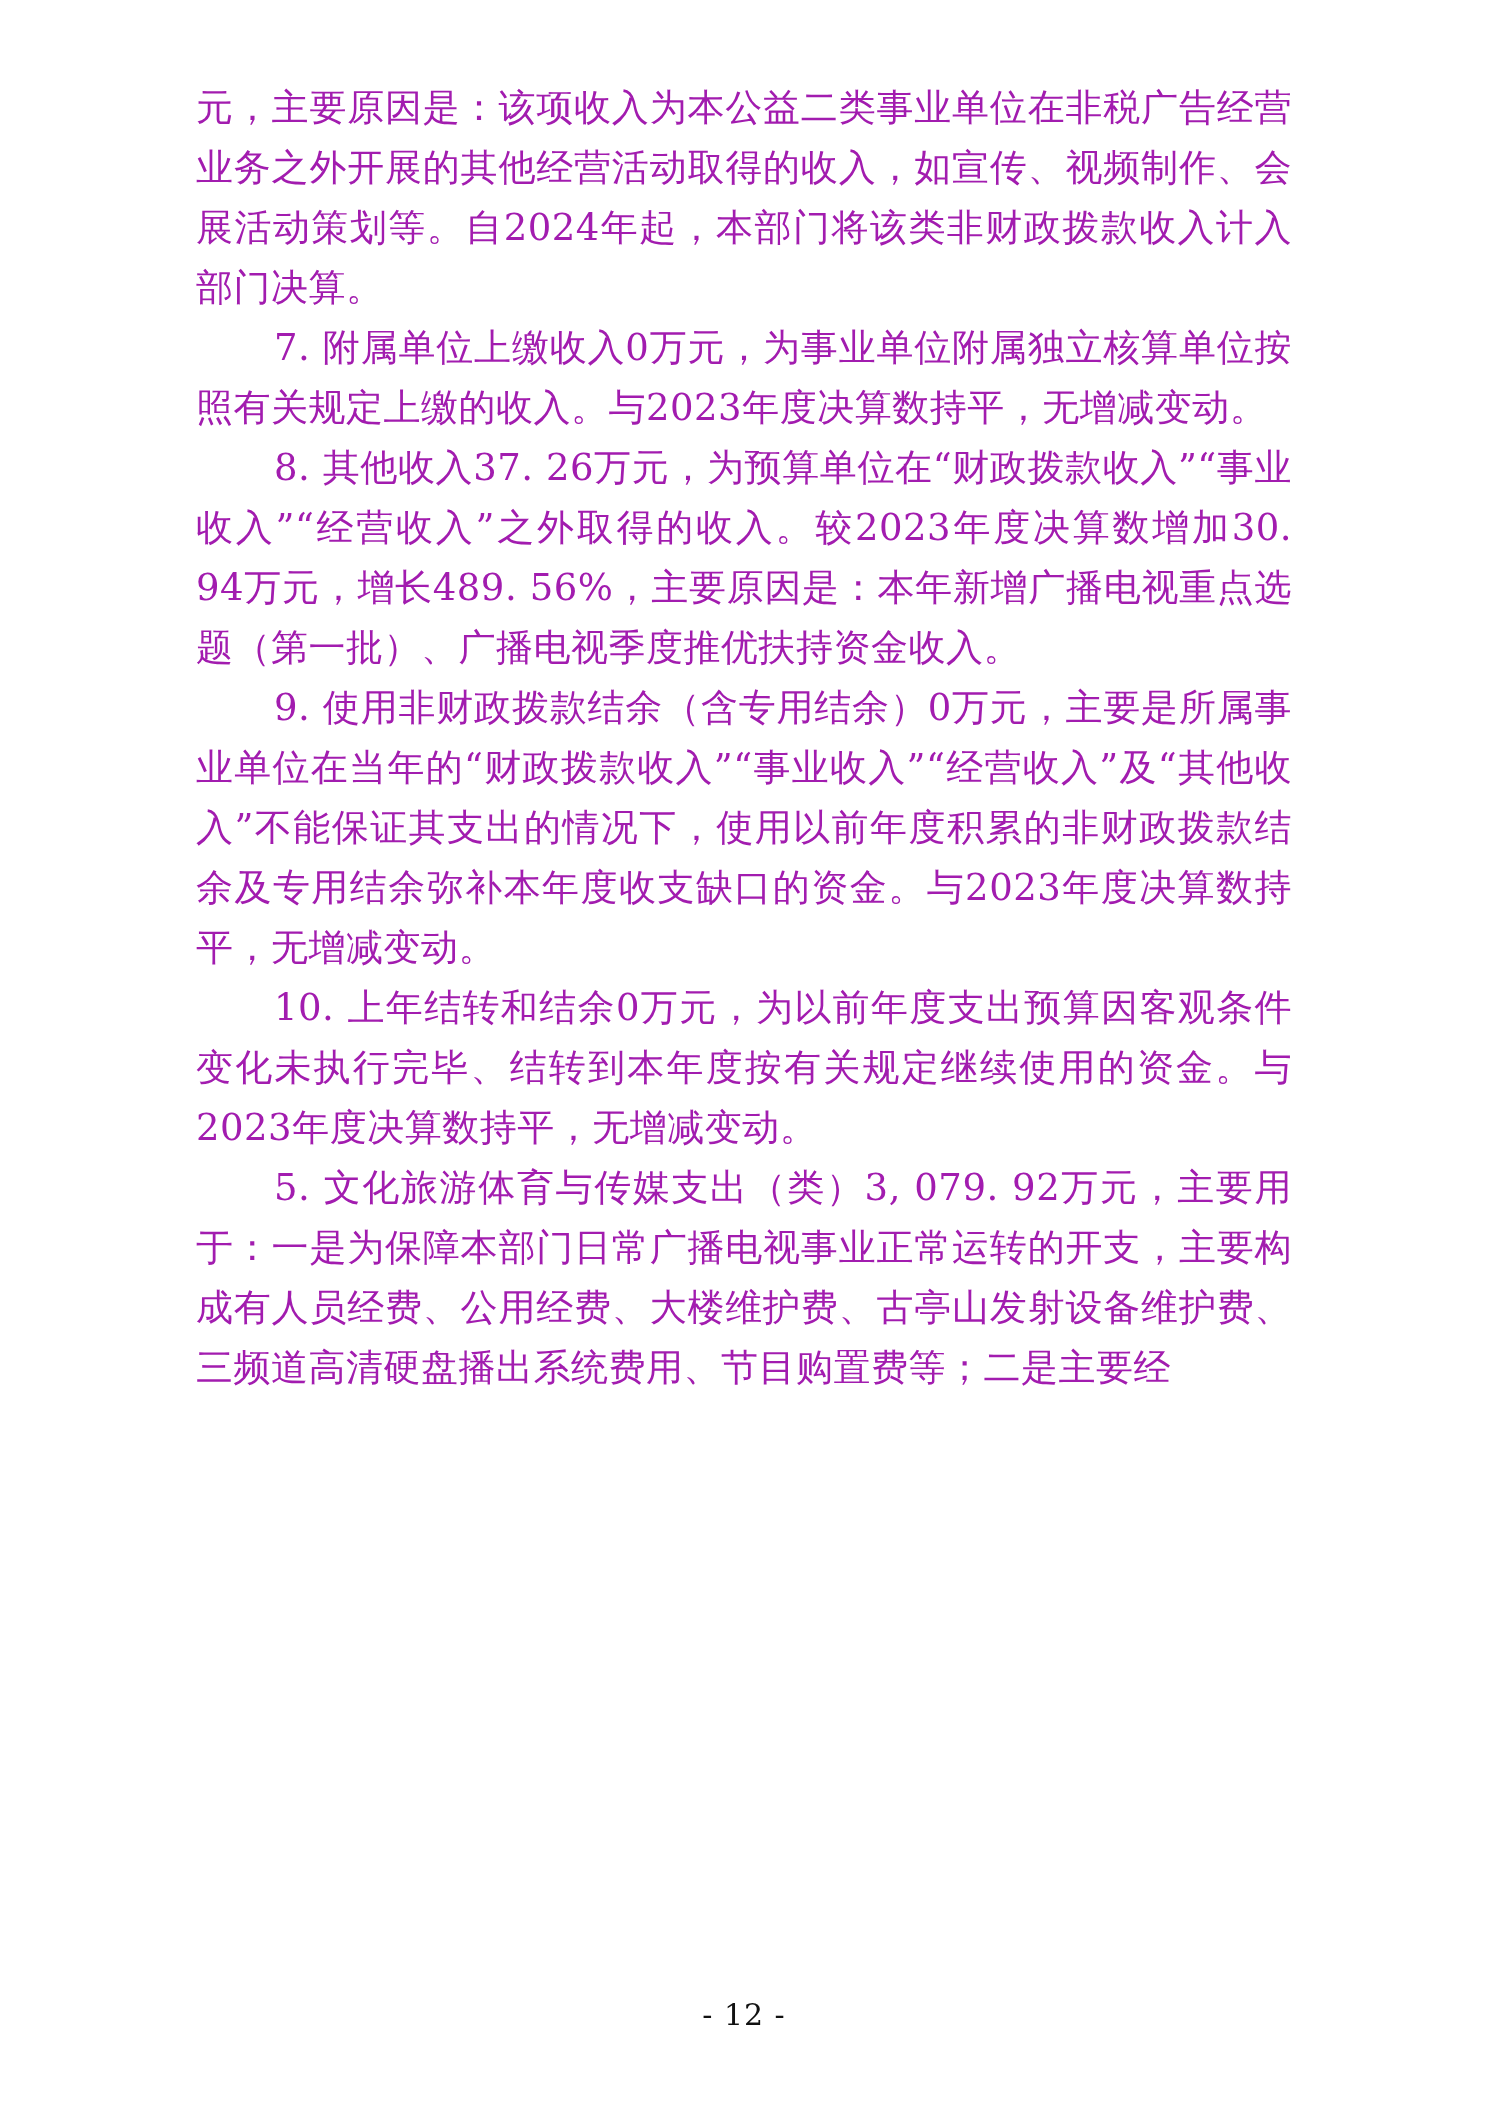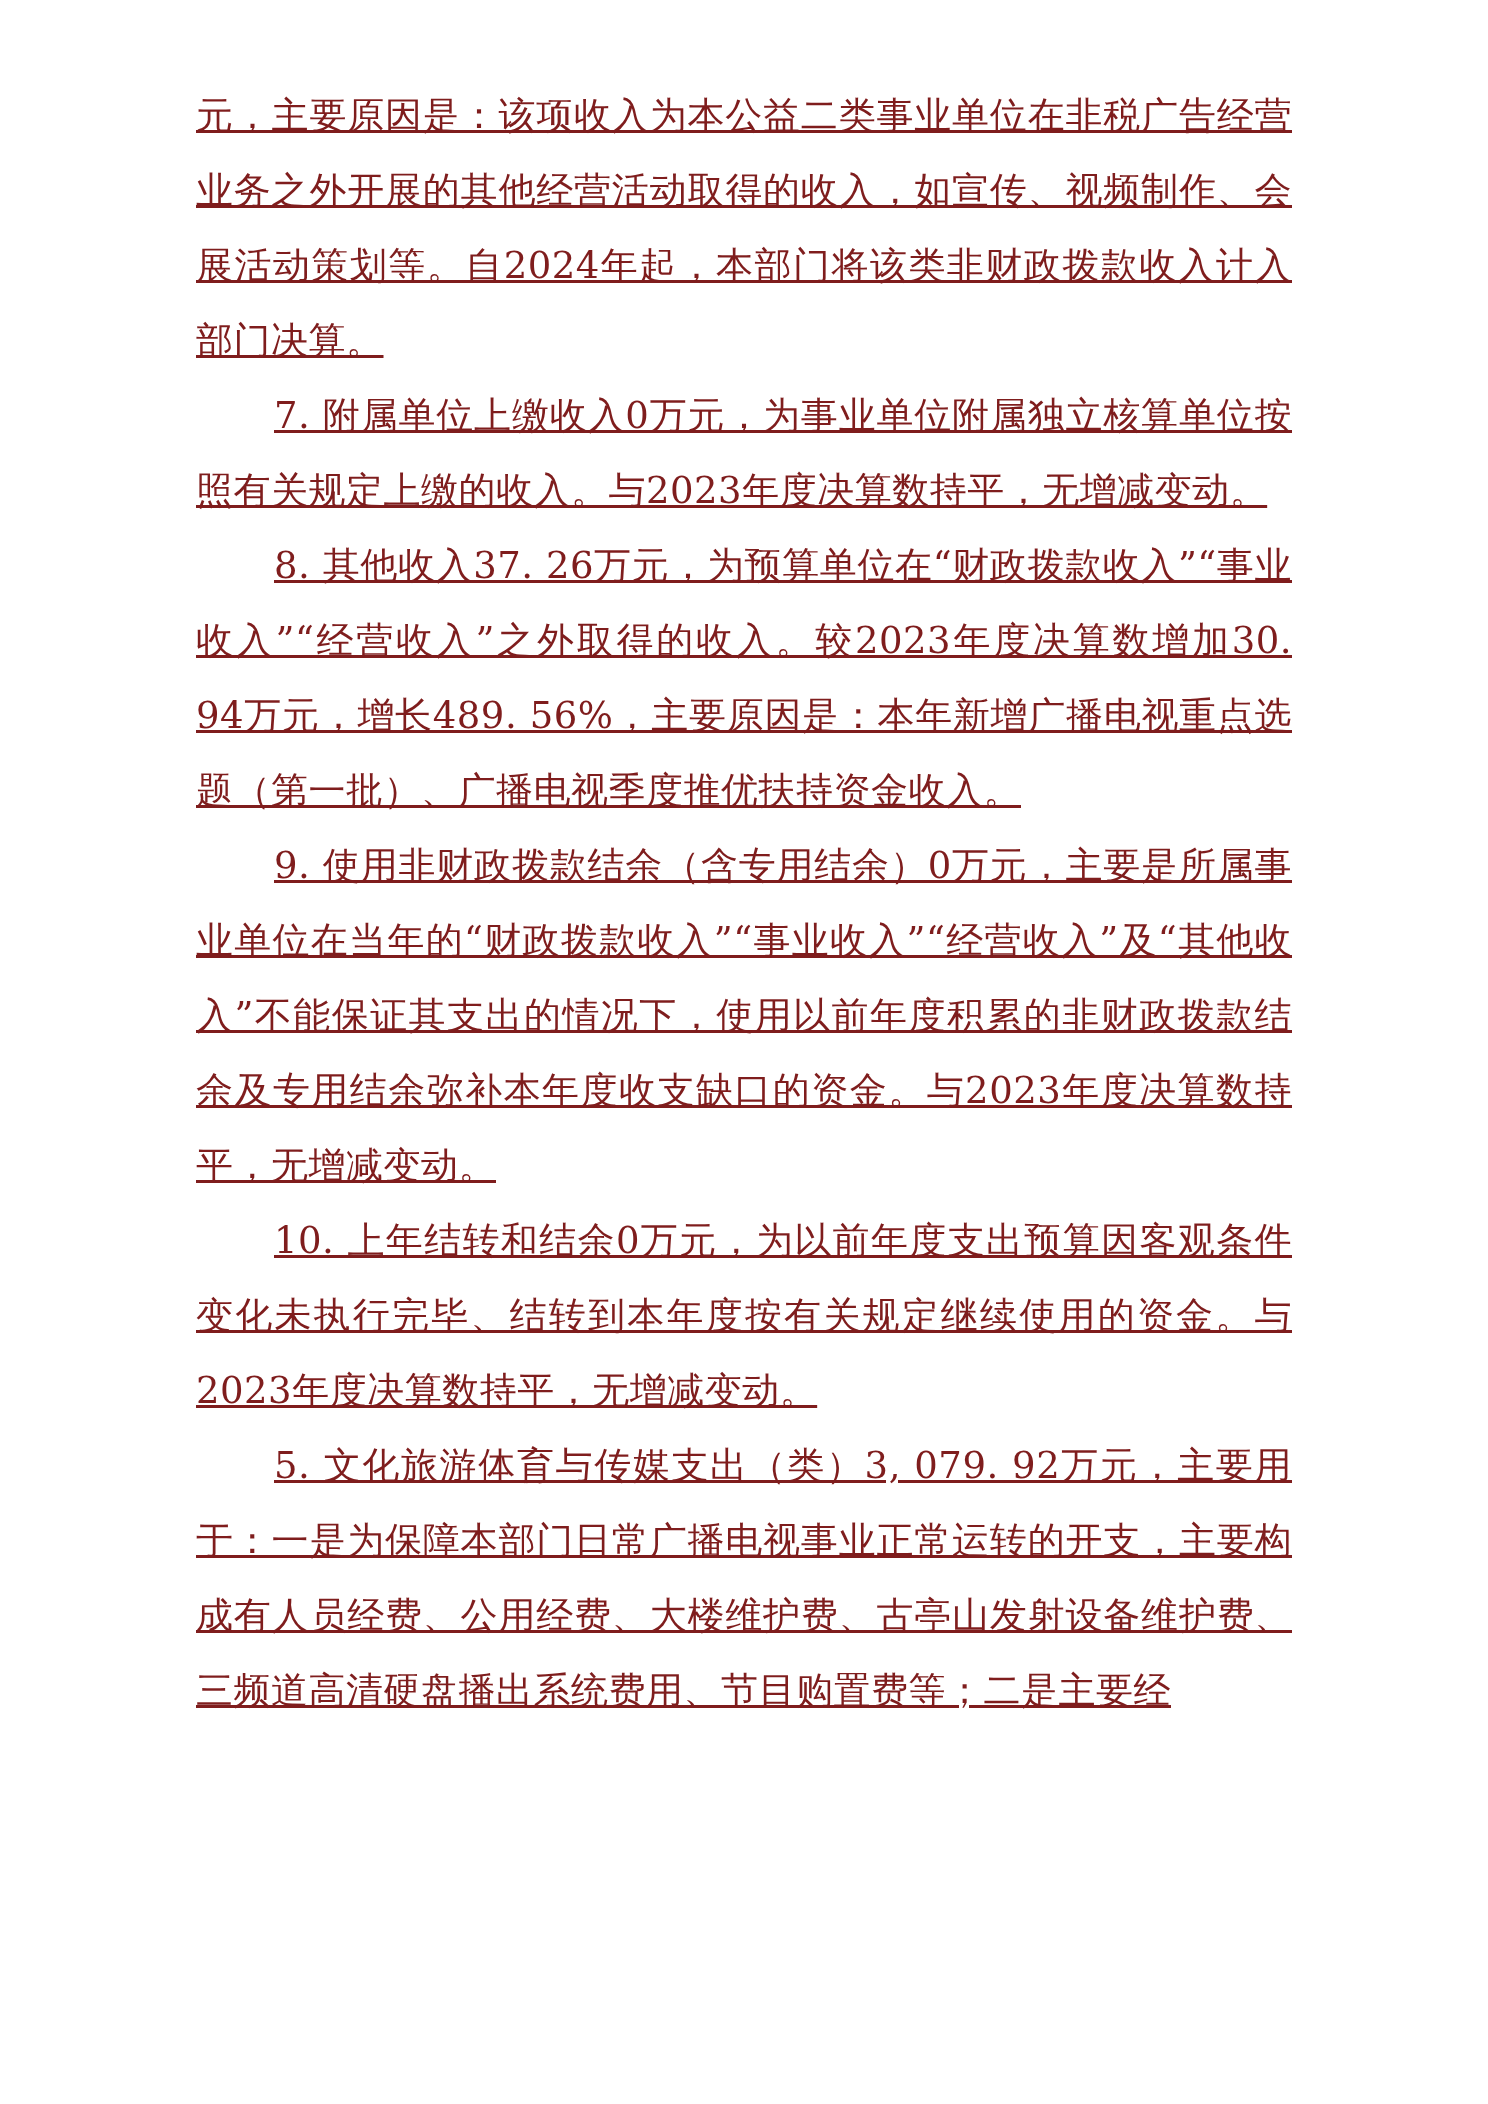--- a/index.html
+++ b/index.html
@@ -18,27 +18,26 @@
   }
   .body-area {
     position: absolute;
     left: 196px;
     top: 78px;
     width: 1096px;
   }
   p.para {
     margin: 0 0 0 0;
     font-size: 37px;
-    line-height: 75px;
-    color: #7f1d1d;
+    line-height: 60px;
+    color: #a21caf;
     text-align: justify;
     text-justify: inter-character;
     letter-spacing: 0.5px;
     font-weight: 500;
-    text-decoration: underline;
   }
   p.indent2 {
     text-indent: 78px;
   }
   .footer {
     position: absolute;
     left: 0;
     right: 0;
     bottom: 72px;
     text-align: center;
@@ -53,13 +52,14 @@
 
 <div class="page">
   <div class="body-area">
     <p class="para">元，主要原因是：该项收入为本公益二类事业单位在非税广告经营业务之外开展的其他经营活动取得的收入，如宣传、视频制作、会展活动策划等。自2024年起，本部门将该类非财政拨款收入计入部门决算。</p>
     <p class="para indent2">7. 附属单位上缴收入0万元，为事业单位附属独立核算单位按照有关规定上缴的收入。与2023年度决算数持平，无增减变动。</p>
     <p class="para indent2">8. 其他收入37. 26万元，为预算单位在“财政拨款收入”“事业收入”“经营收入”之外取得的收入。较2023年度决算数增加30. 94万元，增长489. 56%，主要原因是：本年新增广播电视重点选题（第一批）、广播电视季度推优扶持资金收入。</p>
     <p class="para indent2">9. 使用非财政拨款结余（含专用结余）0万元，主要是所属事业单位在当年的“财政拨款收入”“事业收入”“经营收入”及“其他收入”不能保证其支出的情况下，使用以前年度积累的非财政拨款结余及专用结余弥补本年度收支缺口的资金。与2023年度决算数持平，无增减变动。</p>
     <p class="para indent2">10. 上年结转和结余0万元，为以前年度支出预算因客观条件变化未执行完毕、结转到本年度按有关规定继续使用的资金。与2023年度决算数持平，无增减变动。</p>
     <p class="para indent2">5. 文化旅游体育与传媒支出（类）3, 079. 92万元，主要用于：一是为保障本部门日常广播电视事业正常运转的开支，主要构成有人员经费、公用经费、大楼维护费、古亭山发射设备维护费、三频道高清硬盘播出系统费用、节目购置费等；二是主要经</p>
   </div>
+  <div class="footer">- 12 -</div>
 </div>
 
 </body></html>

